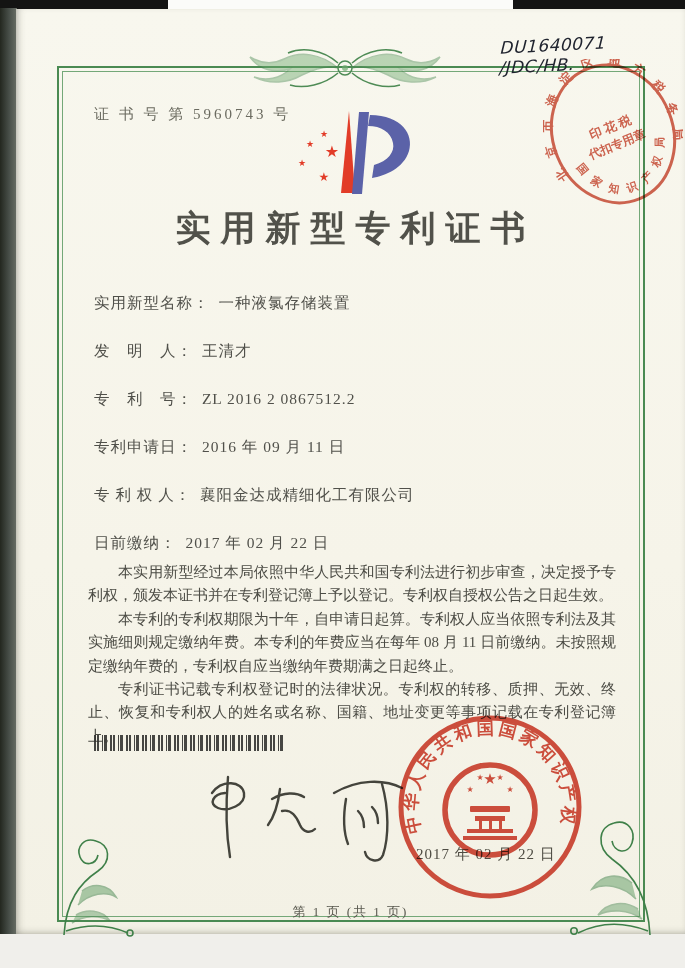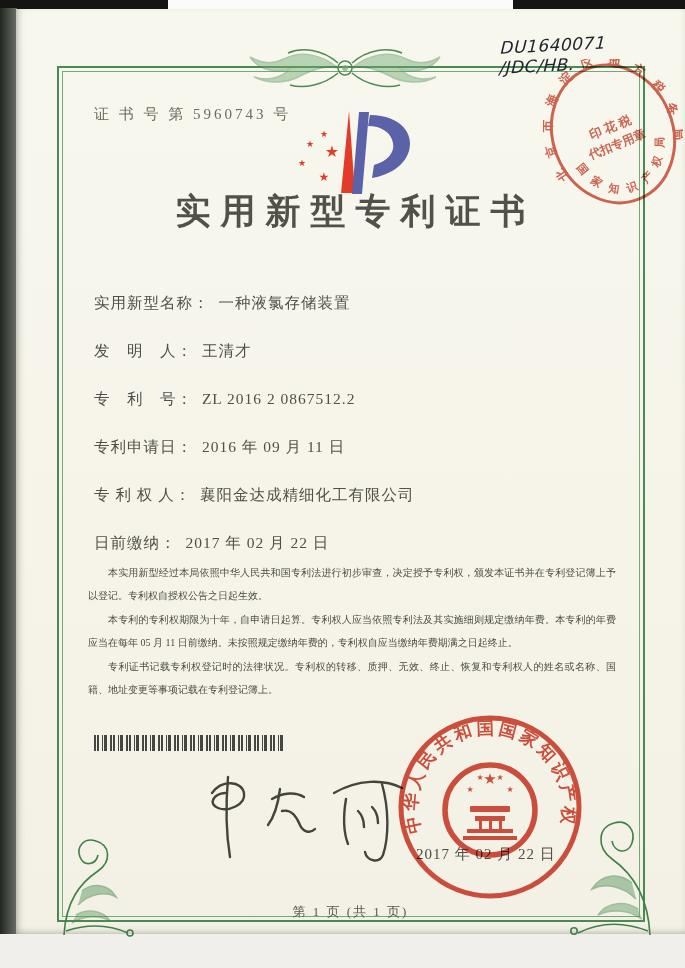--- a/index.html
+++ b/index.html
@@ -10,27 +10,27 @@
     background:linear-gradient(90deg,#23271f 0%,#49504a 55%,#6a6f66 100%);}
   .bottom-strip{position:absolute;left:0;top:934px;width:685px;height:34px;background:#f0efeb;}
   .paper{position:absolute;left:16px;top:9px;width:669px;height:925px;
     background:linear-gradient(180deg,#f8f7ee 0%,#f6f4e9 60%,#f3f1e5 100%);
     box-shadow:inset 6px 0 10px -6px rgba(60,60,50,.45), inset 0 -4px 8px -5px rgba(80,80,70,.5);}
   .frame{position:absolute;left:41px;top:57px;width:584px;height:852px;
     border:2.5px solid #4a8a52;}
   .frame::after{content:"";position:absolute;inset:3px;border:1px solid #74a878;}
   .cert-no{position:absolute;left:78px;top:96px;font-size:15px;letter-spacing:3px;color:#6b6b60;text-align:right;}
   .logo{position:absolute;left:272px;top:98px;width:140px;height:90px;}
-  .title{position:absolute;left:0;top:179px;width:100%;text-align:center;
+  .title{position:absolute;left:0;top:196px;width:100%;text-align:center;
     font-size:35px;font-weight:600;color:#51514a;letter-spacing:10px;text-indent:10px;}
   .fields{position:absolute;left:78px;top:284px;display:flex;flex-direction:column;gap:27px;
     font-size:15.5px;color:#50504a;letter-spacing:1px;}
   .fields .row{white-space:nowrap;}
   .fields .lab{margin-right:4px;}
-  .paras{position:absolute;left:72px;top:552px;width:528px;font-size:10px;line-height:23.4px;
+  .paras{position:absolute;left:72px;top:552px;width:528px;font-size:15px;line-height:23.4px;
     color:#4c4c45;text-align:justify;}
   .paras p{margin:0;text-indent:2em;}
   .barcode{position:absolute;left:78px;top:726px;width:190px;height:16px;opacity:.88;
     background:repeating-linear-gradient(90deg,#2e2e2c 0 2px,rgba(0,0,0,0) 2px 3px,#2e2e2c 3px 5px,rgba(0,0,0,0) 5px 8px,#2e2e2c 8px 9px,rgba(0,0,0,0) 9px 10px,#2e2e2c 10px 13px,rgba(0,0,0,0) 13px 16px);}
   .signer{position:absolute;left:92px;top:776px;font-size:15.5px;color:#4c4c45;line-height:30px;letter-spacing:2px;}
   .autograph{position:absolute;left:160px;top:750px;width:245px;height:112px;z-index:2;}
   .seal-date{position:absolute;left:400px;top:836px;font-size:15px;color:#4f4d44;letter-spacing:1px;z-index:1;}
   .seal{position:absolute;left:377px;top:701px;width:194px;height:194px;z-index:3;mix-blend-mode:multiply;}
   .tax-stamp{position:absolute;left:527px;top:50px;width:140px;height:150px;z-index:3;mix-blend-mode:multiply;}
   .handnote{position:absolute;left:484px;top:24px;font-family:"DejaVu Sans",sans-serif;
@@ -128,21 +128,21 @@
         <span>襄阳金达成精细化工有限公司</span>
       </div>
       <div class="row">
         <span class="lab">日前缴纳：</span>
         <span>2017 年 02 月 22 日</span>
       </div>
     </div>
 
     <div class="paras">
       <p>本实用新型经过本局依照中华人民共和国专利法进行初步审查，决定授予专利权，颁发本证书并在专利登记簿上予以登记。专利权自授权公告之日起生效。</p>
-      <p>本专利的专利权期限为十年，自申请日起算。专利权人应当依照专利法及其实施细则规定缴纳年费。本专利的年费应当在每年 05 月 11 日前缴纳。未按照规定缴纳年费的，专利权自应当缴纳年费期满之日起终止。</p>
+      <p>本专利的专利权期限为十年，自申请日起算。专利权人应当依照专利法及其实施细则规定缴纳年费。本专利的年费应当在每年 08 月 11 日前缴纳。未按照规定缴纳年费的，专利权自应当缴纳年费期满之日起终止。</p>
       <p>专利证书记载专利权登记时的法律状况。专利权的转移、质押、无效、终止、恢复和专利权人的姓名或名称、国籍、地址变更等事项记载在专利登记簿上。</p>
     </div>
 
     <div class="barcode"></div>
 
 
     <svg class="autograph" viewBox="0 0 245 112">
       <g stroke="#44443c" stroke-width="2.4" fill="none" stroke-linecap="round">
         <path d="M52,18 C50,42 50,74 54,98"></path>
         <path d="M36,34 C46,20 66,22 68,34 C70,46 52,53 42,49 C32,45 37,35 49,34"></path>

